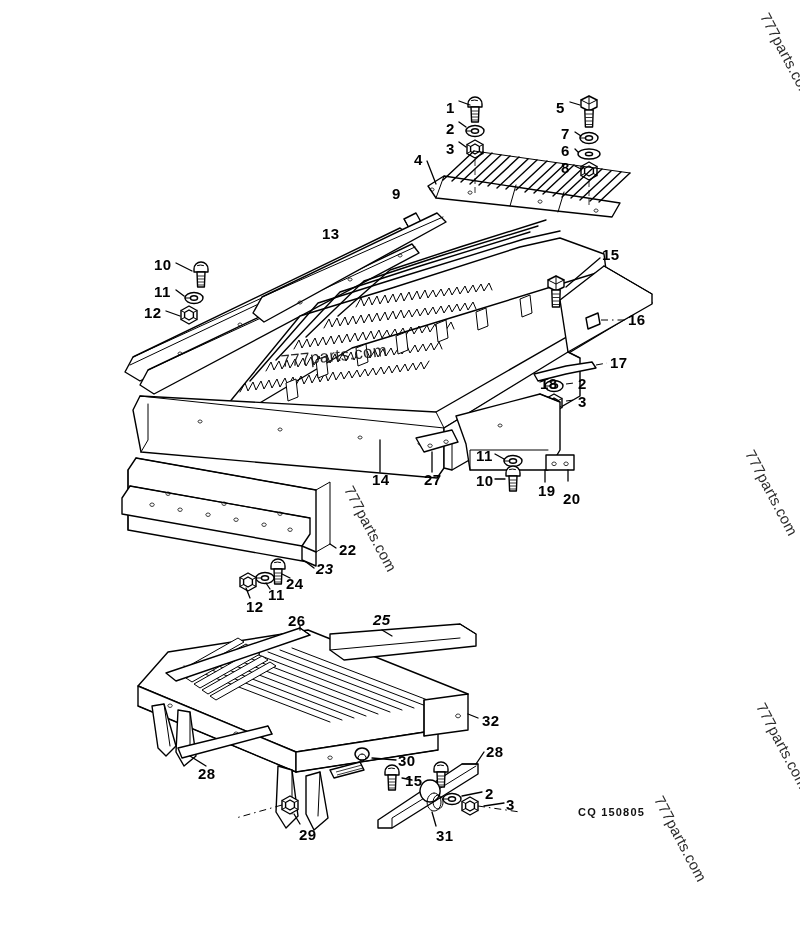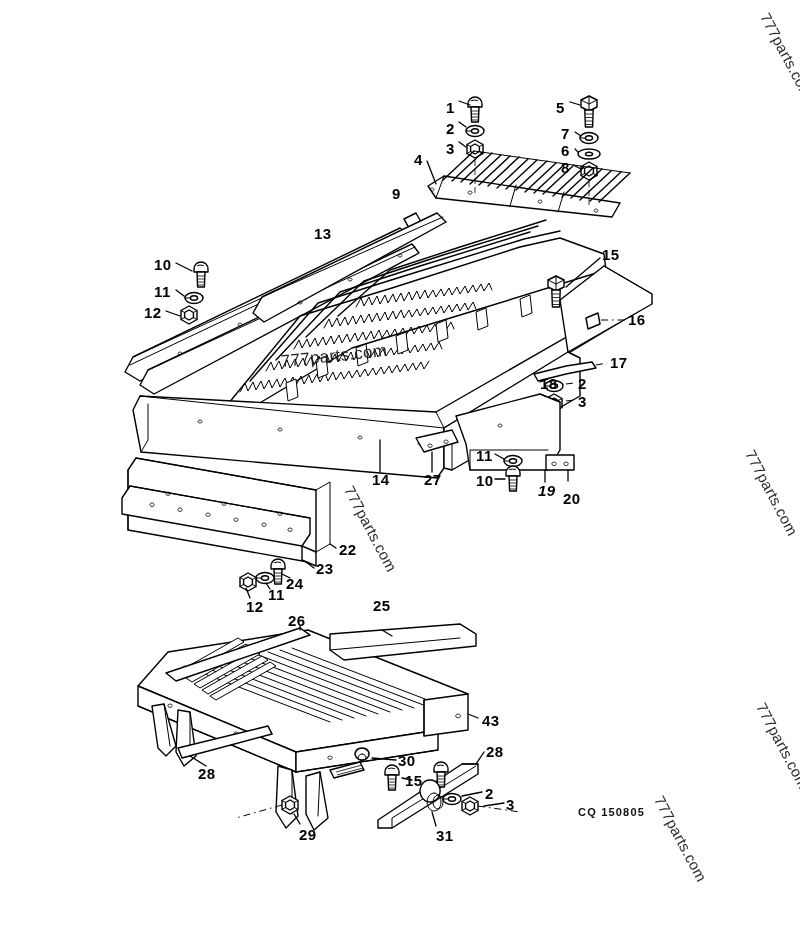--- a/index.html
+++ b/index.html
@@ -429,44 +429,44 @@
   <div>
     <span class="callout" style="left:446px; top:100px;">1</span>
     <span class="callout" style="left:446px; top:121px;">2</span>
     <span class="callout" style="left:446px; top:141px;">3</span>
     <span class="callout" style="left:414px; top:152px;">4</span>
     <span class="callout" style="left:556px; top:100px;">5</span>
     <span class="callout" style="left:561px; top:126px;">7</span>
     <span class="callout" style="left:561px; top:143px;">6</span>
     <span class="callout" style="left:561px; top:160px;">8</span>
     <span class="callout" style="left:392px; top:186px;">9</span>
-    <span class="callout" style="left:314px; top:226px;">13</span>
+    <span class="callout" style="left:322px; top:226px;">13</span>
     <span class="callout" style="left:154px; top:257px;">10</span>
     <span class="callout" style="left:154px; top:284px;">11</span>
     <span class="callout" style="left:144px; top:305px;">12</span>
     <span class="callout" style="left:602px; top:247px;">15</span>
     <span class="callout" style="left:628px; top:312px;">16</span>
     <span class="callout" style="left:610px; top:355px;">17</span>
     <span class="callout" style="left:524px; top:376px;margin-left:16px;">18</span>
     <span class="callout" style="left:578px; top:376px;">2</span>
     <span class="callout" style="left:578px; top:394px;">3</span>
     <span class="callout" style="left:372px; top:472px;">14</span>
     <span class="callout" style="left:424px; top:472px;">27</span>
     <span class="callout" style="left:476px; top:448px;">11</span>
     <span class="callout" style="left:476px; top:473px;">10</span>
-    <span class="callout" style="left:538px; top:483px;font-style:italic;">19</span>
+    <span class="callout" style="left:538px; top:483px;">19</span>
     <span class="callout" style="left:563px; top:482px;margin-top:9px;">20</span>
     <span class="callout" style="left:339px; top:542px;text-align:right;">22</span>
-    <span class="callout" style="left:316px; top:561px;">23</span>
+    <span class="callout" style="left:316px; top:561px;font-style:italic;">23</span>
     <span class="callout" style="left:286px; top:576px;">24</span>
     <span class="callout" style="left:268px; top:587px;">11</span>
     <span class="callout" style="left:246px; top:599px;">12</span>
     <span class="callout" style="left:288px; top:613px;">26</span>
-    <span class="callout" style="left:373px; top:598px;">25</span>
-    <span class="callout" style="left:482px; top:713px;">43</span>
+    <span class="callout" style="left:373px; top:612px;font-style:italic;">25</span>
+    <span class="callout" style="left:482px; top:713px;">32</span>
     <span class="callout" style="left:198px; top:766px;">28</span>
     <span class="callout" style="left:486px; top:744px;">28</span>
     <span class="callout" style="left:398px; top:753px;">30</span>
     <span class="callout" style="left:405px; top:773px;">15</span>
     <span class="callout" style="left:485px; top:786px;">2</span>
     <span class="callout" style="left:506px; top:797px;">3</span>
     <span class="callout" style="left:299px; top:827px;">29</span>
     <span class="callout" style="left:430px; top:828px;margin-left:6px;">31</span>
   </div>
 

